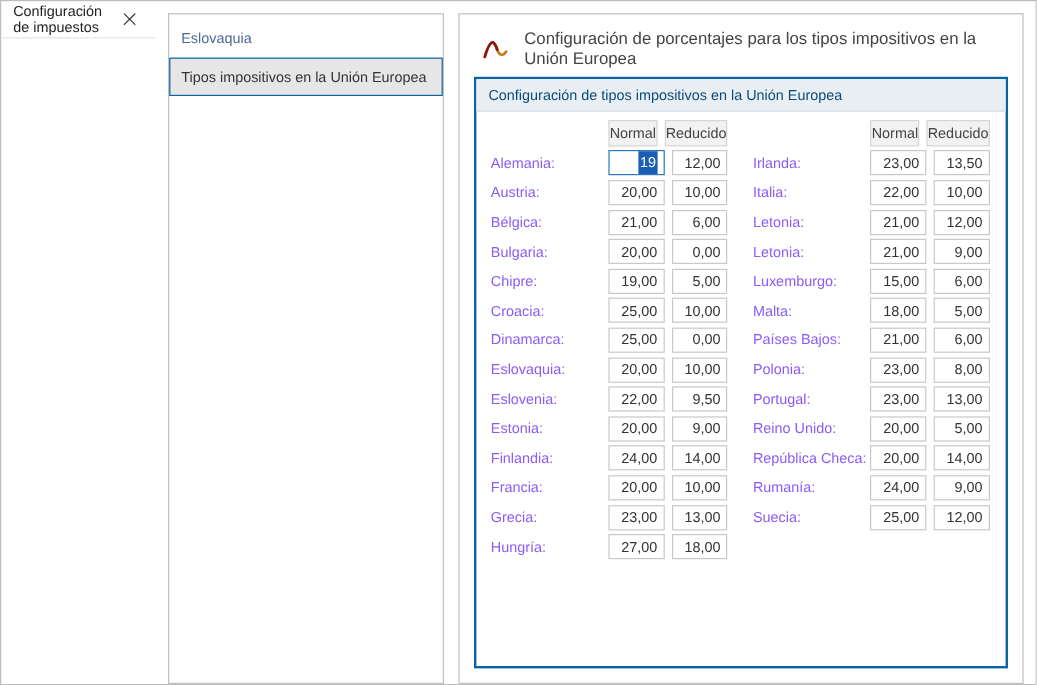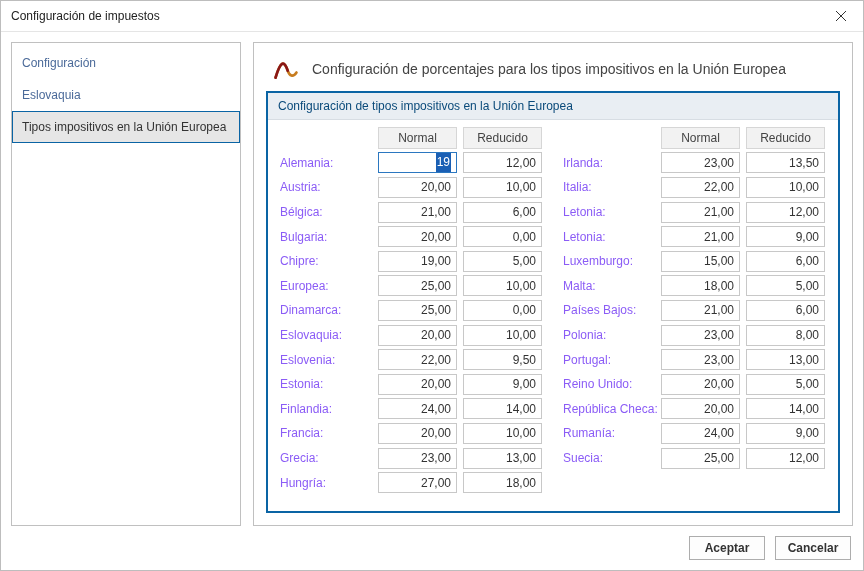--- a/index.html
+++ b/index.html
@@ -9,21 +9,21 @@
     font-size: 12px;
     color: #333;
     background: #fff;
   }
   .window {
     width: 864px;
     height: 571px;
     border: 1px solid #bdbdbd;
     box-sizing: border-box;
     display: flex;
-    flex-direction: column;
+    flex-direction: row;
     position: relative;
   }
   .titlebar {
     height: 30px;
     display: flex;
     align-items: center;
     padding: 0 0 0 10px;
     border-bottom: 1px solid #e5e5e5;
     font-size: 12px;
     color: #222;
@@ -195,21 +195,20 @@
     <div class="close">
       <svg width="10" height="10" viewBox="0 0 10 10">
         <line x1="0" y1="0" x2="10" y2="10" stroke="currentColor" stroke-width="1"></line>
         <line x1="10" y1="0" x2="0" y2="10" stroke="currentColor" stroke-width="1"></line>
       </svg>
     </div>
   </div>
 
   <div class="body">
     <div class="sidebar">
-      <div class="nav-item">Configuración</div>
       <div class="nav-item">Eslovaquia</div>
       <div class="nav-item selected">Tipos impositivos en la Unión Europea</div>
     </div>
 
     <div class="content">
       <div class="content-header">
         <svg class="hicon" viewBox="0 0 32 32">
           <path d="M4 26 C10 6 14 6 18 18 C20 24 24 26 28 20" fill="none" stroke="#c77c1f" stroke-width="3" stroke-linecap="round"></path>
           <path d="M4 26 C10 6 14 6 18 18" fill="none" stroke="#8a1717" stroke-width="3" stroke-linecap="round"></path>
         </svg>
@@ -247,21 +246,21 @@
                 <div class="lbl">Bulgaria:</div>
                 <div class="cell"><input type="text" value="20,00" style=""></div>
                 <div class="cell"><input type="text" value="0,00" style=""></div>
               </div>
               <div class="data-row">
                 <div class="lbl">Chipre:</div>
                 <div class="cell"><input type="text" value="19,00" style=""></div>
                 <div class="cell"><input type="text" value="5,00" style=""></div>
               </div>
               <div class="data-row">
-                <div class="lbl">Europea:</div>
+                <div class="lbl">Croacia:</div>
                 <div class="cell"><input type="text" value="25,00" style=""></div>
                 <div class="cell"><input type="text" value="10,00" style=""></div>
               </div>
               <div class="data-row">
                 <div class="lbl">Dinamarca:</div>
                 <div class="cell"><input type="text" value="25,00" style=""></div>
                 <div class="cell"><input type="text" value="0,00" style=""></div>
               </div>
               <div class="data-row">
                 <div class="lbl">Eslovaquia:</div>

